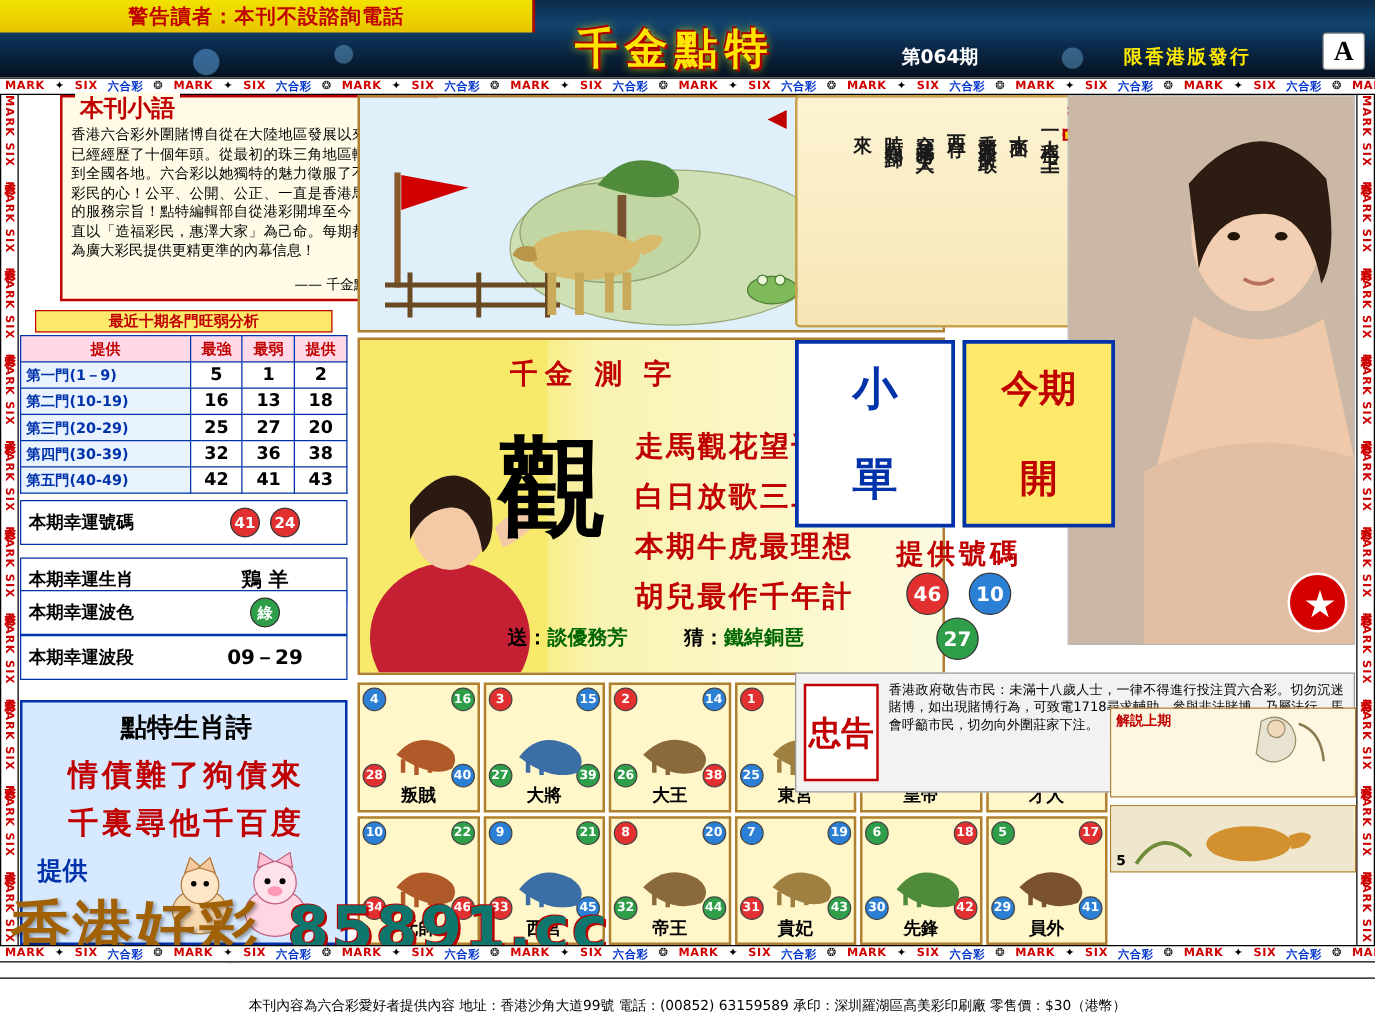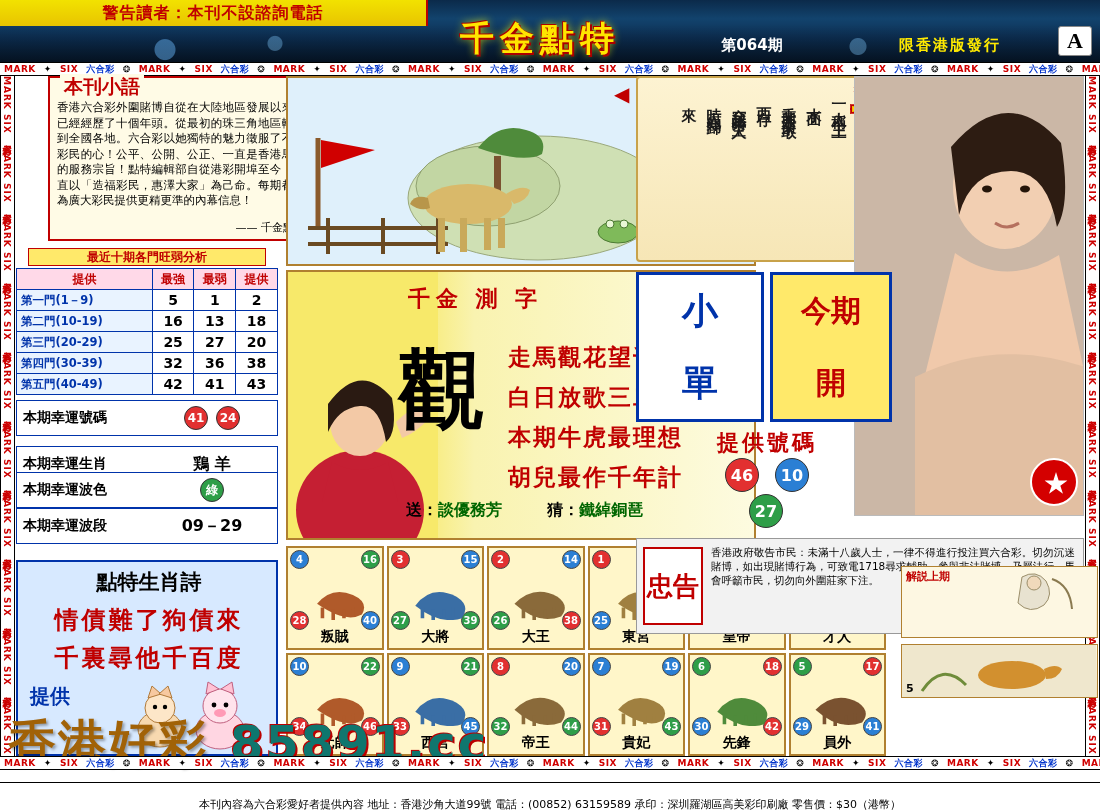--- a/index.html
+++ b/index.html
@@ -304,21 +304,20 @@
   .advice-text {
     position:absolute; left:74px; top:6px; width:364px;
     font-size:10.5px; line-height:14px; color:#000; text-align:justify;
   }
 
   .right-pics { position:absolute; left:252px; top:566px; width:196px; height:114px; }
   .rp {
     position:absolute; left:0; width:197px; height:54px;
     border:1px solid #b08030; background:linear-gradient(180deg,#fdf7e2,#efe2c0);
     overflow:hidden;
-    margin-left:13px;
   }
   .rp.p1 { top:-76px; height:72px; }
   .rp.p2 { top:2px; }
   .rp .rp-lbl {
     position:absolute; left:4px; top:2px; font-size:11px; font-weight:bold; color:#c00000;
   }
   .rp .rp-num {
     position:absolute; left:4px; bottom:2px; font-size:11px; font-weight:bold; color:#000;
   }
 

